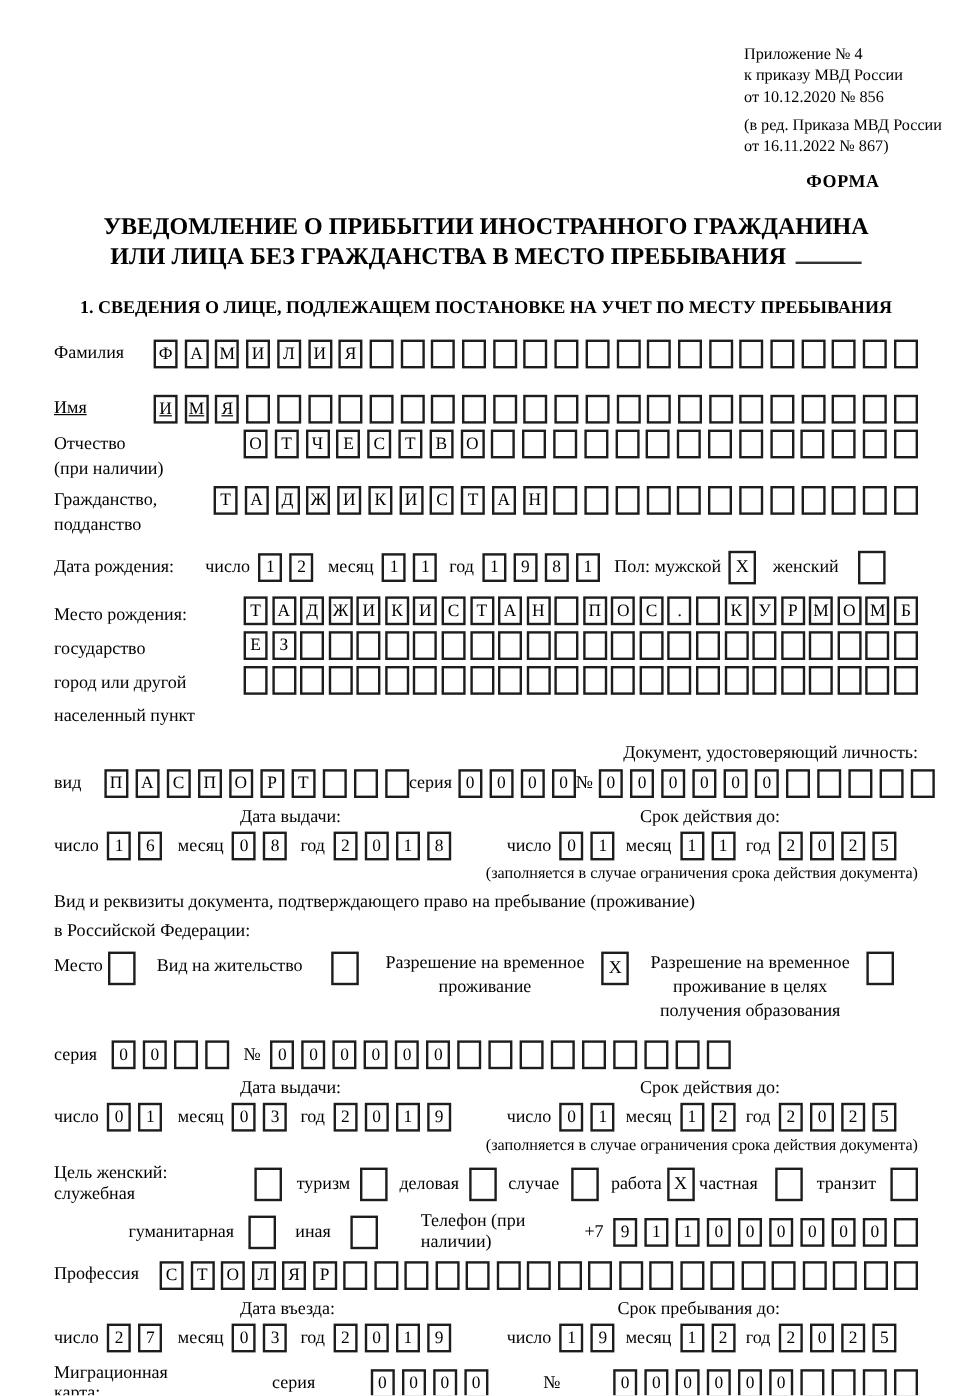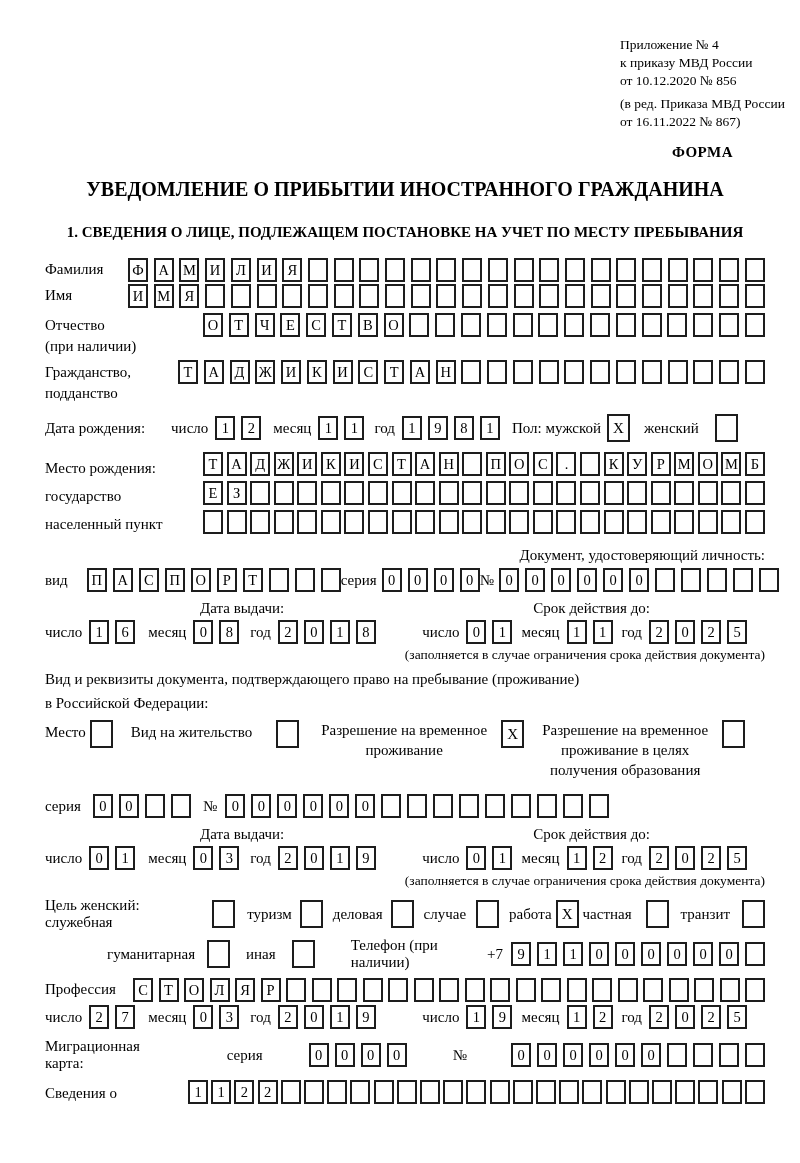--- a/index.html
+++ b/index.html
@@ -52,20 +52,21 @@
     <div>к приказу МВД России</div>
     <div>от 10.12.2020 № 856</div>
     <div class="gap">(в ред. Приказа МВД России</div>
     <div>от 16.11.2022 № 867)</div>
   </div>
 
   <div class="forma">ФОРМА</div>
 
   <div class="title">
     <div>УВЕДОМЛЕНИЕ О ПРИБЫТИИ ИНОСТРАННОГО ГРАЖДАНИНА</div>
+    <div><span>ИЛИ ЛИЦА БЕЗ ГРАЖДАНСТВА В МЕСТО ПРЕБЫВАНИЯ</span><span class="blank-line"></span></div>
   </div>
 
   <div class="sec-heading">1. СВЕДЕНИЯ О ЛИЦЕ, ПОДЛЕЖАЩЕМ ПОСТАНОВКЕ НА УЧЕТ ПО МЕСТУ ПРЕБЫВАНИЯ</div>
 
   <div class="frow" style="margin-top:17px;">
     <span class="flabel" style="width:83px;">Фамилия</span>
     <div class="cells spread grow">
         <span class="cell">Ф</span>
         <span class="cell">А</span>
         <span class="cell">М</span>
@@ -87,21 +88,21 @@
         <span class="cell"></span>
         <span class="cell"></span>
         <span class="cell"></span>
         <span class="cell"></span>
         <span class="cell"></span>
         <span class="cell"></span>
         <span class="cell"></span>
       </div>
   </div>
 
-  <div class="frow" style="margin-top:2px;">
+  <div class="frow" style="margin-top:22px;text-decoration:underline;">
     <span class="flabel" style="width:83px;">Имя</span>
     <div class="cells spread grow">
         <span class="cell">И</span>
         <span class="cell">М</span>
         <span class="cell">Я</span>
         <span class="cell"></span>
         <span class="cell"></span>
         <span class="cell"></span>
         <span class="cell"></span>
         <span class="cell"></span>
@@ -216,20 +217,21 @@
     <span style="margin-left:12px;"><span>Пол:</span> <span>мужской</span></span>
     <span class="cbcell" style="margin-left:6px;">X</span>
     <span style="margin-left:14px;">женский</span>
     <span class="cbcell" style="margin-left:16px;"></span>
   </div>
 
   <div class="frow" style="margin-top:10px;">
     <div class="lblcol" style="width:158px; line-height:28px;">
       <div>Место рождения:</div>
       <div>государство</div>
+      <div>город или другой</div>
       <div>населенный пункт</div>
     </div>
     <div class="grow">
       <div class="cells spread">
           <span class="cell">Т</span>
           <span class="cell">А</span>
           <span class="cell">Д</span>
           <span class="cell">Ж</span>
           <span class="cell">И</span>
           <span class="cell">К</span>
@@ -555,20 +557,24 @@
         <span class="cell"></span>
         <span class="cell"></span>
         <span class="cell"></span>
         <span class="cell"></span>
         <span class="cell"></span>
         <span class="cell"></span>
         <span class="cell"></span>
       </div>
   </div>
 
+  <div class="dheads">
+    <span style="margin-left:155px;">Дата въезда:</span>
+    <span style="margin-left:auto; margin-right:115px;">Срок пребывания до:</span>
+  </div>
   <div class="daterow">
     <div class="dgroup">
       <span class="lab">число</span>
       <div class="cells gapped">
           <span class="cell">2</span>
           <span class="cell">7</span>
         </div>
       <span class="lab" style="margin-left:8px;">месяц</span>
       <div class="cells gapped">
           <span class="cell">0</span>

